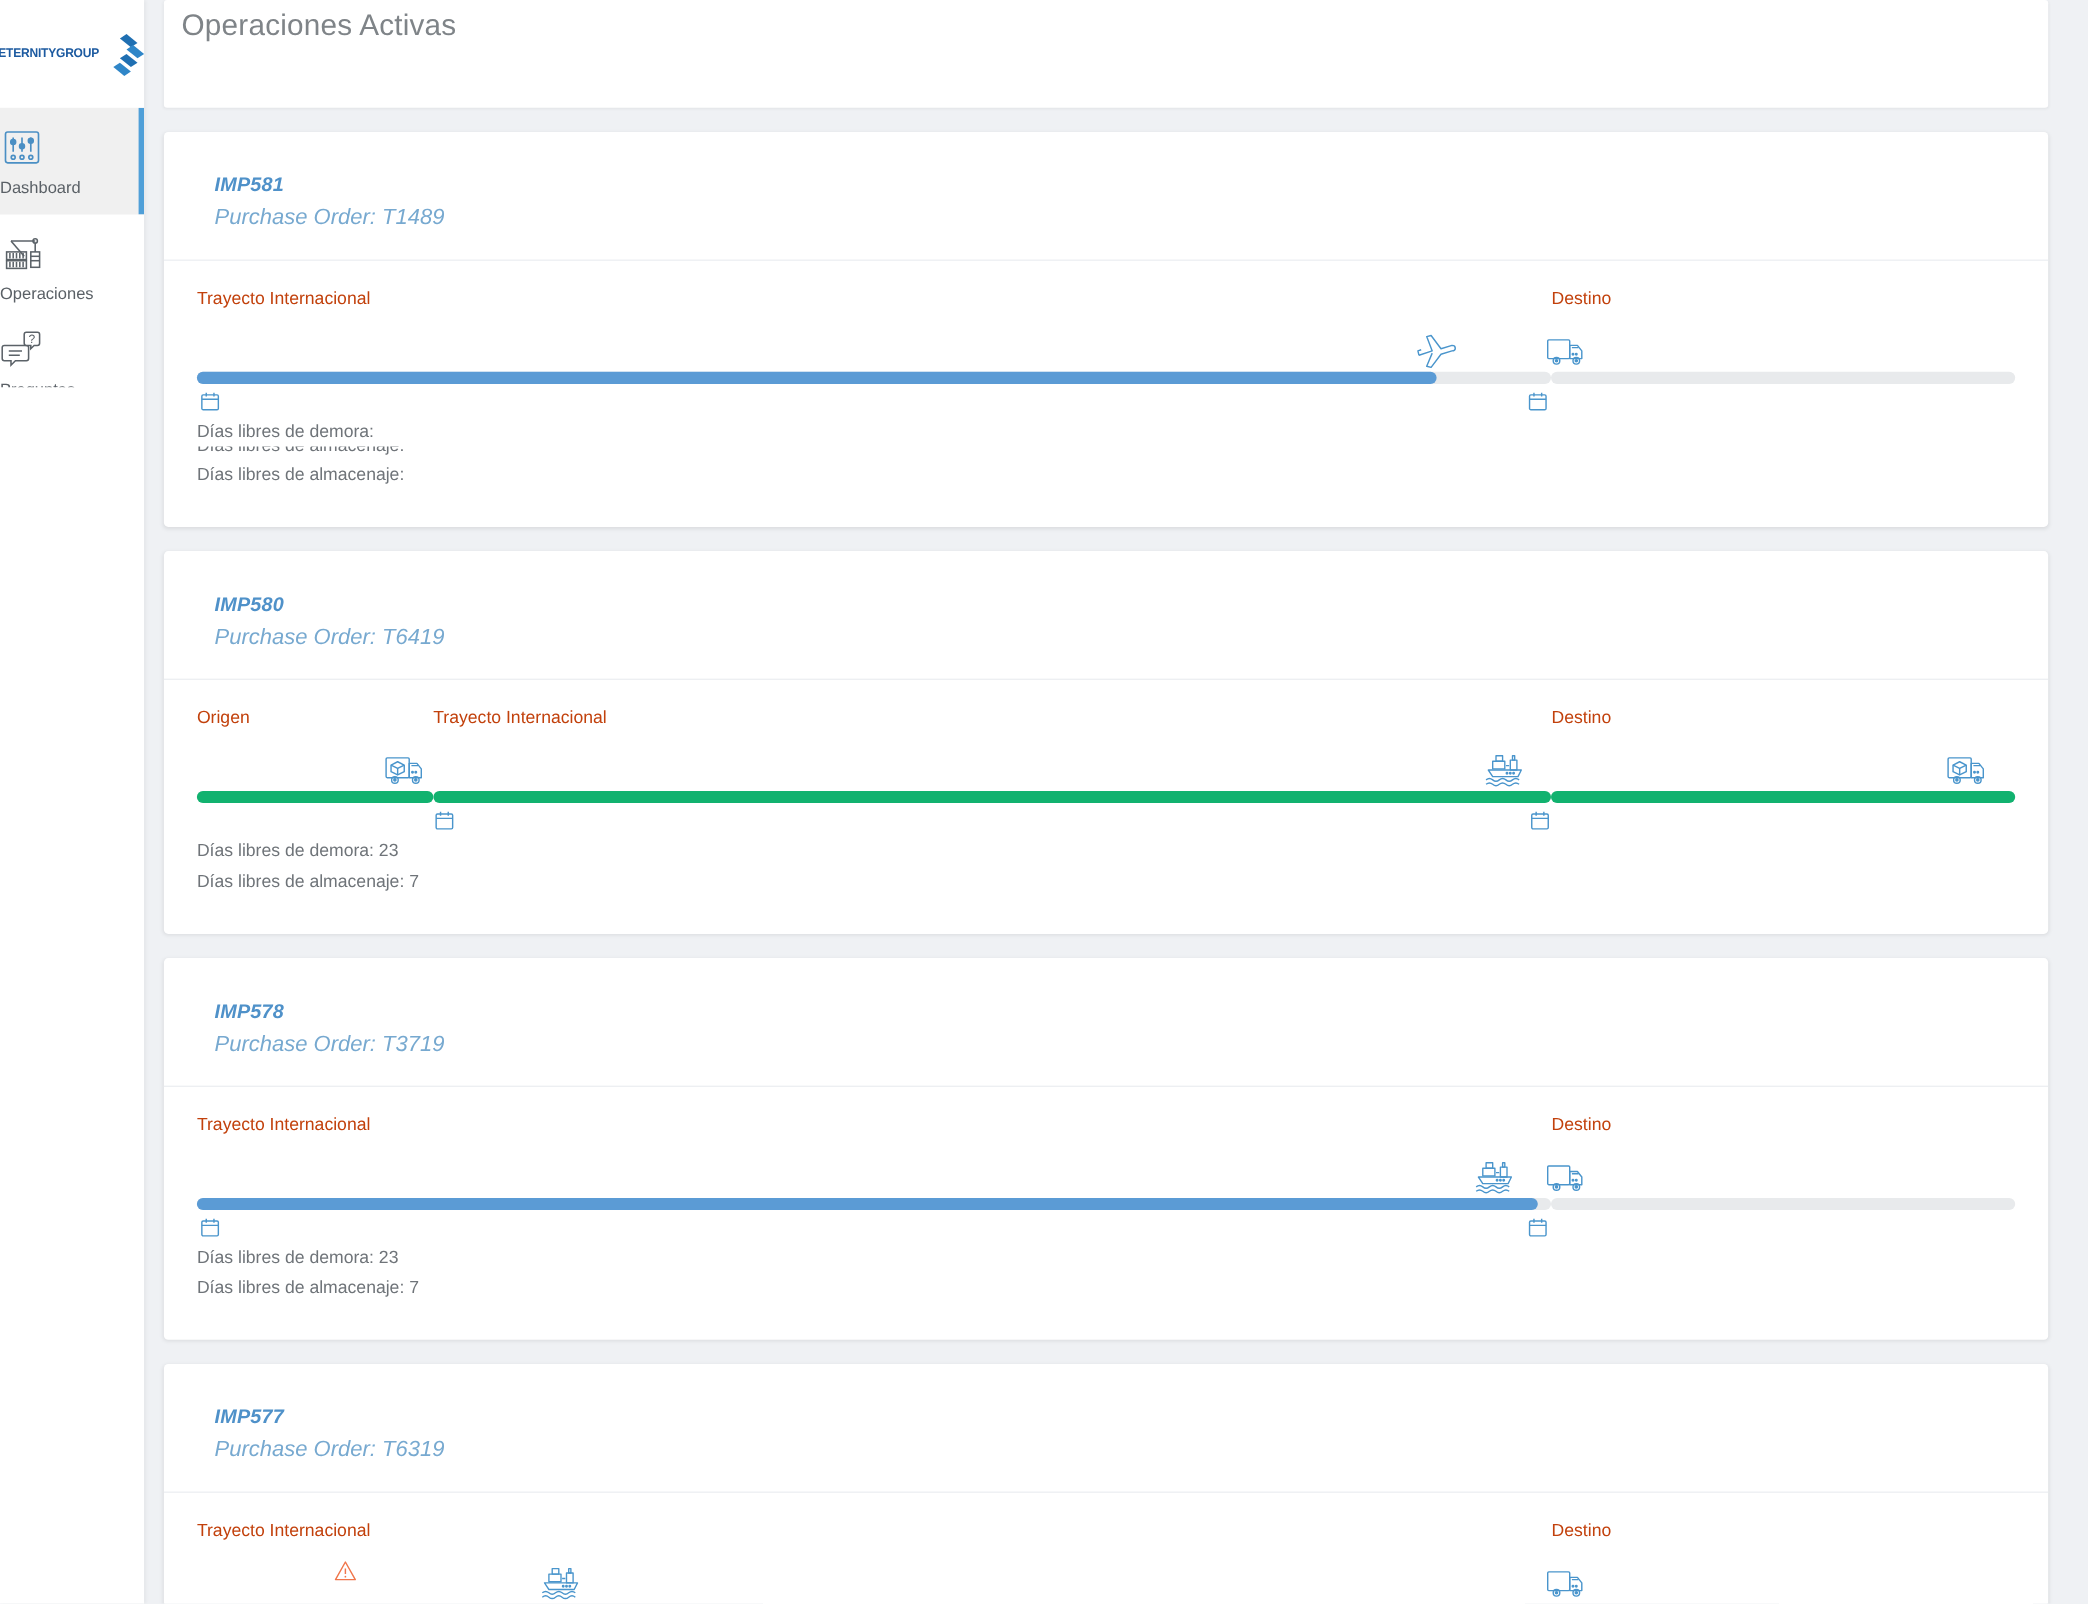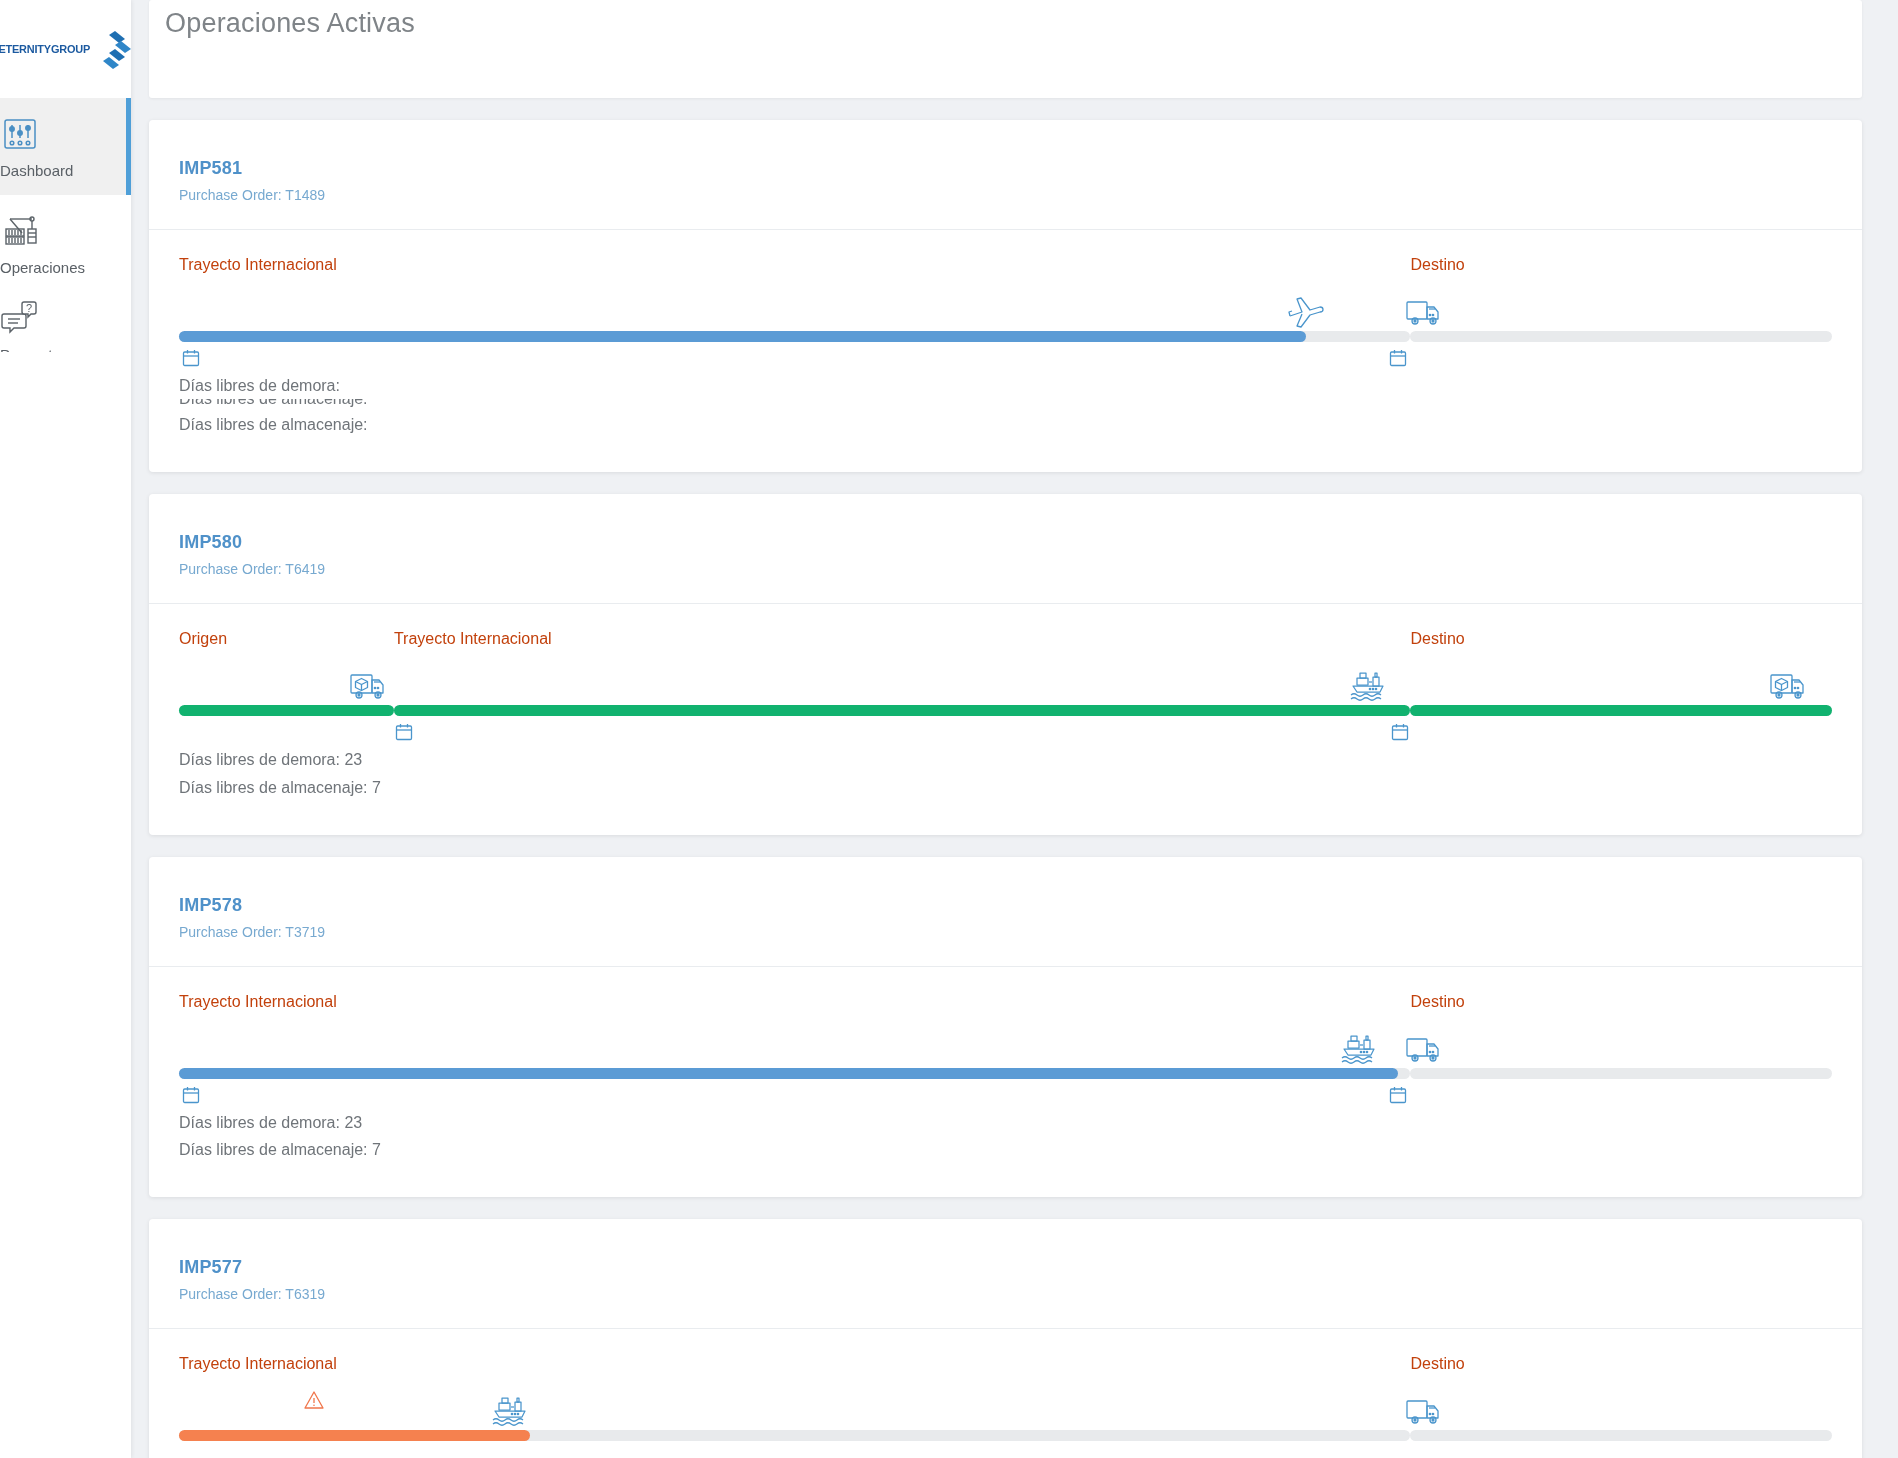--- a/index.html
+++ b/index.html
@@ -62,26 +62,26 @@
     font-size: 27px; color: #7f8488; font-weight: 400;
     letter-spacing: .2px; margin-top: 8px;
   }
 
   .card {
     background: #fff; border-radius: 4px;
     box-shadow: 0 1px 4px rgba(0,0,0,.09);
     margin-top: 22px; padding: 0;
     position: relative;
   }
-  .card-head { padding: 38px 30px 26px 30px; }
+  .card-head { padding: 38px 30px 26px 46px; font-style: italic; }
   .op-id {
     font-size: 18px; color: #4f91c9; font-weight: 600;
     letter-spacing: .2px; margin-bottom: 8px;
   }
-  .op-po { font-size: 14px; color: #77a9d0; font-weight: 400; }
+  .op-po { font-size: 20px; color: #77a9d0; font-weight: 400; }
   .card-divider { height: 1px; background: #e9ecef; margin: 0; }
 
   .card-body { padding: 26px 30px 34px 30px; position: relative; }
 
   .legs { display: flex; width: 100%; position: relative; }
   .leg { position: relative; }
   .leg-label {
     font-size: 16px; color: #c2410c; white-space: nowrap;
     margin-bottom: 6px; height: 20px;
   }

